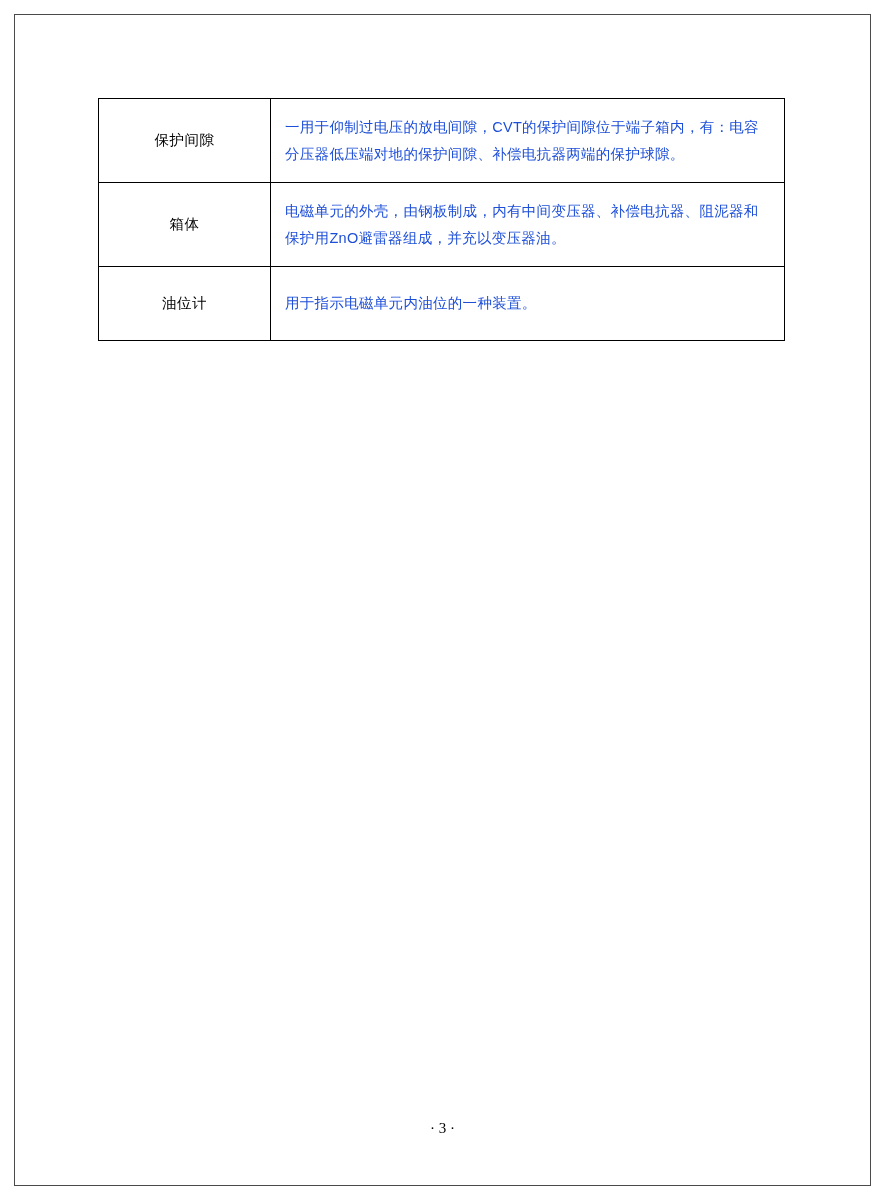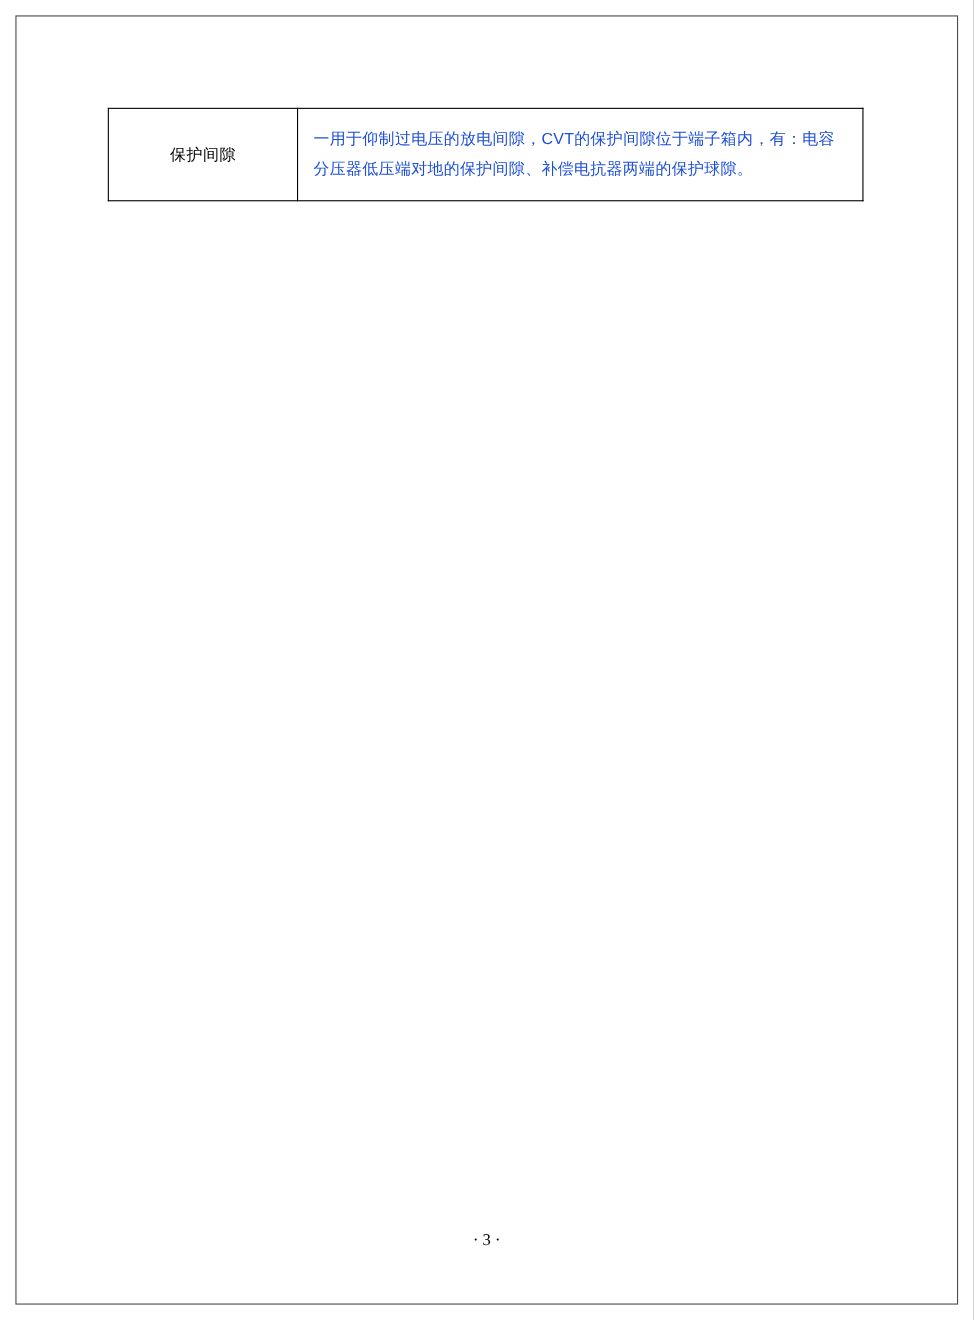--- a/index.html
+++ b/index.html
@@ -85,18 +85,26 @@
 <div class="page">
   <div class="page-border"></div>
 
   <div class="content">
     <table class="glossary">
       <tbody>
         <tr class="row-1">
           <td class="term">保护间隙</td>
           <td class="definition">一用于仰制过电压的放电间隙，CVT的保护间隙位于端子箱内，有：电容分压器低压端对地的保护间隙、补偿电抗器两端的保护球隙。</td>
         </tr>
+        <tr class="row-3">
+          <td class="term">箱体</td>
+          <td class="definition">电磁单元的外壳，由钢板制成，内有中间变压器、补偿电抗器、阻泥器和保护用ZnO避雷器组成，并充以变压器油。</td>
+        </tr>
+        <tr class="row-5">
+          <td class="term">油位计</td>
+          <td class="definition">用于指示电磁单元内油位的一种装置。</td>
+        </tr>
       </tbody>
     </table>
   </div>
 
   <div class="page-number">· 3 ·</div>
 </div>
 
 </body></html>

